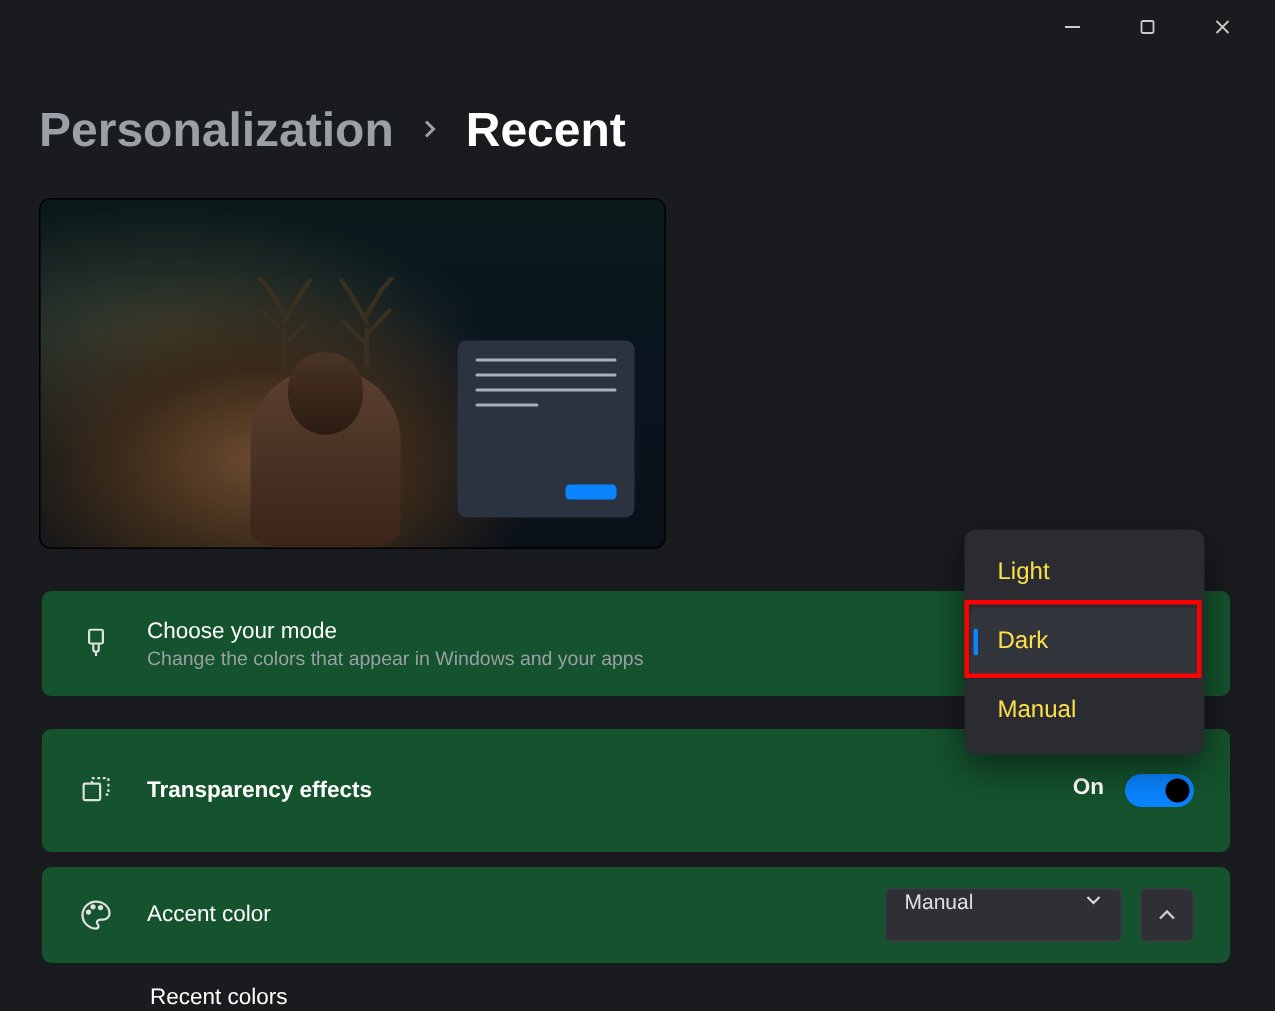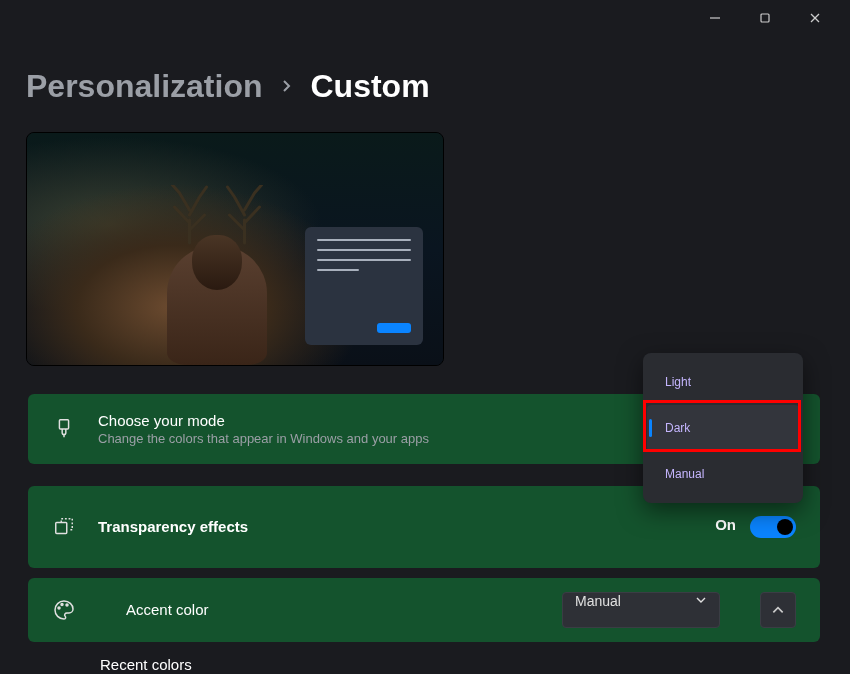--- a/index.html
+++ b/index.html
@@ -140,21 +140,21 @@
     font-size: 15px;
     color: #ffffff;
     margin-bottom: 2px;
   }
   .card-sub {
     font-size: 13px;
     color: #9b9fa6;
   }
   .card-mode { top: 394px; height: 70px; }
   .card-trans { top: 486px; height: 82px; font-weight: bold; }
-  .card-accent { top: 578px; height: 64px; gap: 28px; }
+  .card-accent { top: 578px; height: 64px; }
   .card-recent {
     position: absolute;
     left: 28px;
     top: 656px;
     width: 792px;
     padding-left: 72px;
     font-size: 15px;
     color: #ffffff;
   }
   .toggle-wrap {
@@ -212,22 +212,22 @@
     border-radius: 8px;
     padding: 6px 4px;
     box-shadow: 0 8px 24px rgba(0,0,0,0.5);
     z-index: 10;
   }
   .dd-item {
     height: 46px;
     display: flex;
     align-items: center;
     padding: 0 18px;
-    font-size: 12px;
-    color: #c4b5fd;
+    font-size: 16px;
+    color: #fde047;
     cursor: pointer;
     border-radius: 4px;
     position: relative;
   }
   .dd-item.selected {
     background: #33353c;
   }
   .dd-item.selected::before {
     content: "";
     position: absolute;
@@ -267,21 +267,21 @@
   </div>
 </div>
 
 <div class="breadcrumb">
   <span class="bc-parent">Personalization</span>
   <span class="bc-sep">
     <svg width="12" height="12" viewBox="0 0 12 12">
         <path d="M3 1 L8 6 L3 11" fill="none" stroke="currentColor" stroke-width="2"></path>
       </svg>
   </span>
-  <span class="bc-current">Custom</span>
+  <span class="bc-current">Recent</span>
 </div>
 
 <div class="preview">
   <div class="preview-bg">
     <div class="deer">
       <div class="antler left"><svg viewBox="0 0 50 60">
             <path d="M25 58 L25 35 M25 45 L10 30 M25 38 L40 22 M25 30 L15 12 M25 25 L35 8 M15 12 L8 2 M35 8 L42 0" stroke="#3a3020" stroke-width="3" fill="none" stroke-linecap="round"></path>
           </svg></div>
       <div class="antler right"><svg viewBox="0 0 50 60">
             <path d="M25 58 L25 35 M25 45 L10 30 M25 38 L40 22 M25 30 L15 12 M25 25 L35 8 M15 12 L8 2 M35 8 L42 0" stroke="#3a3020" stroke-width="3" fill="none" stroke-linecap="round"></path>

